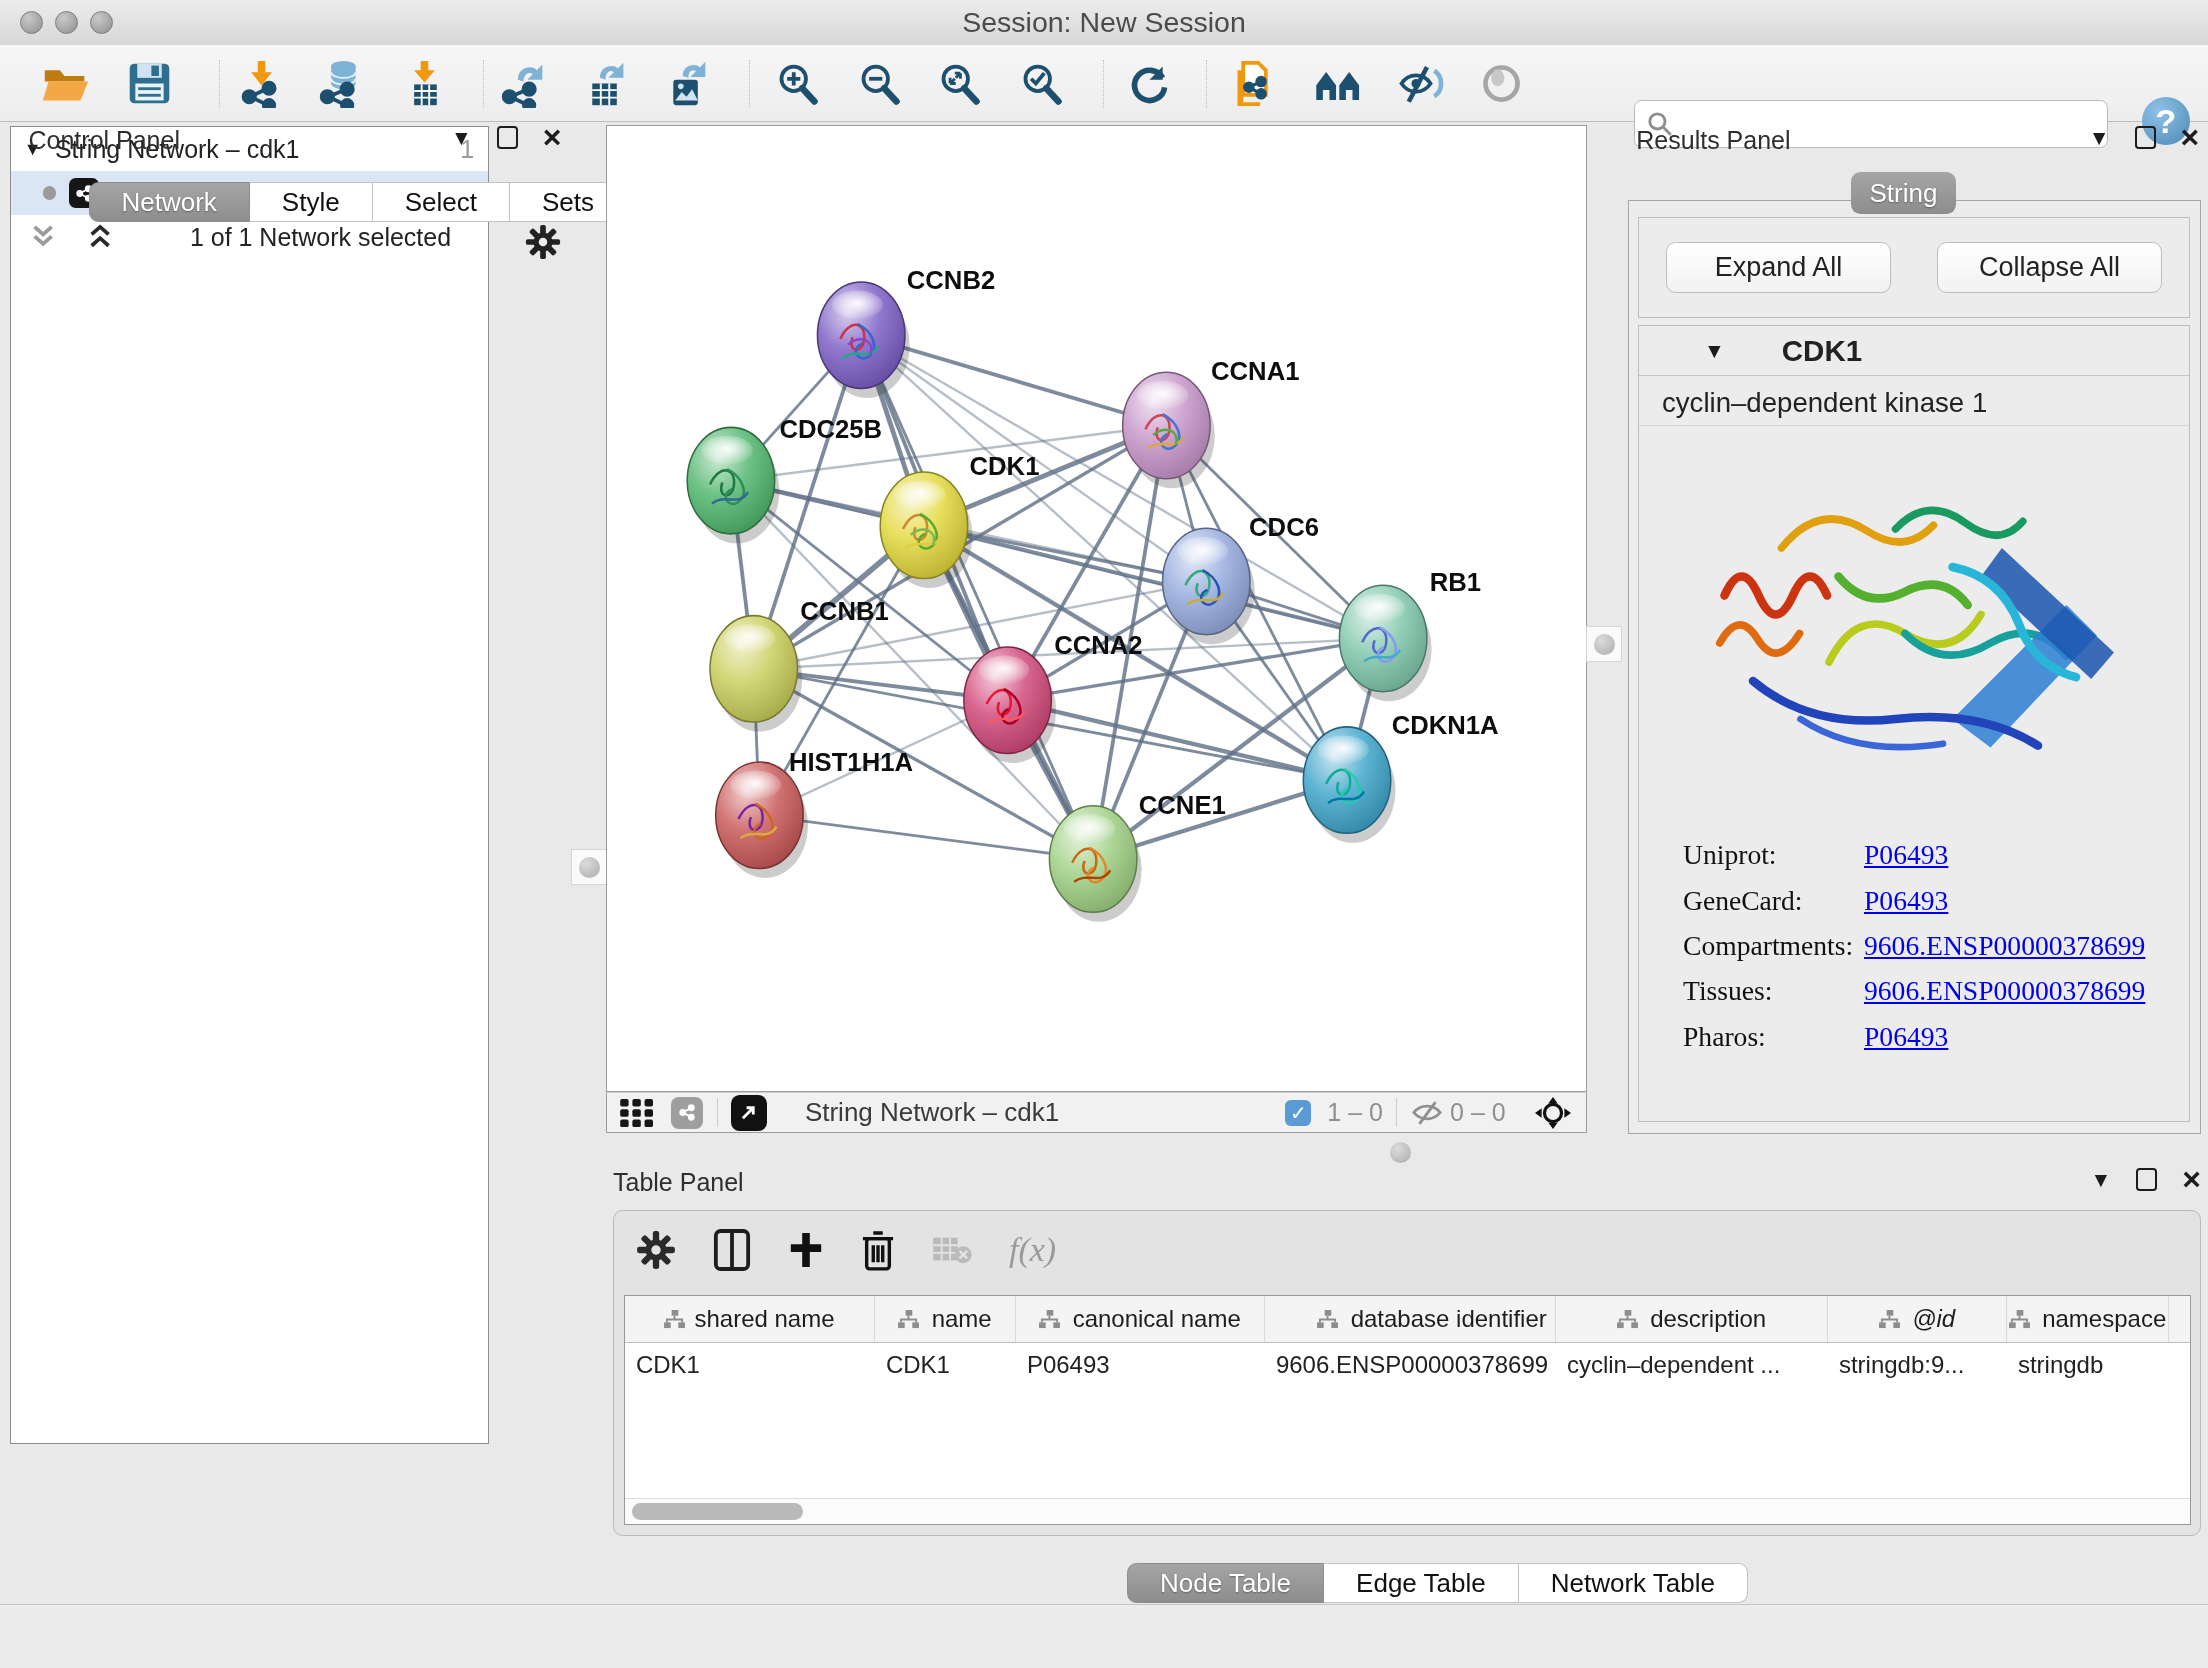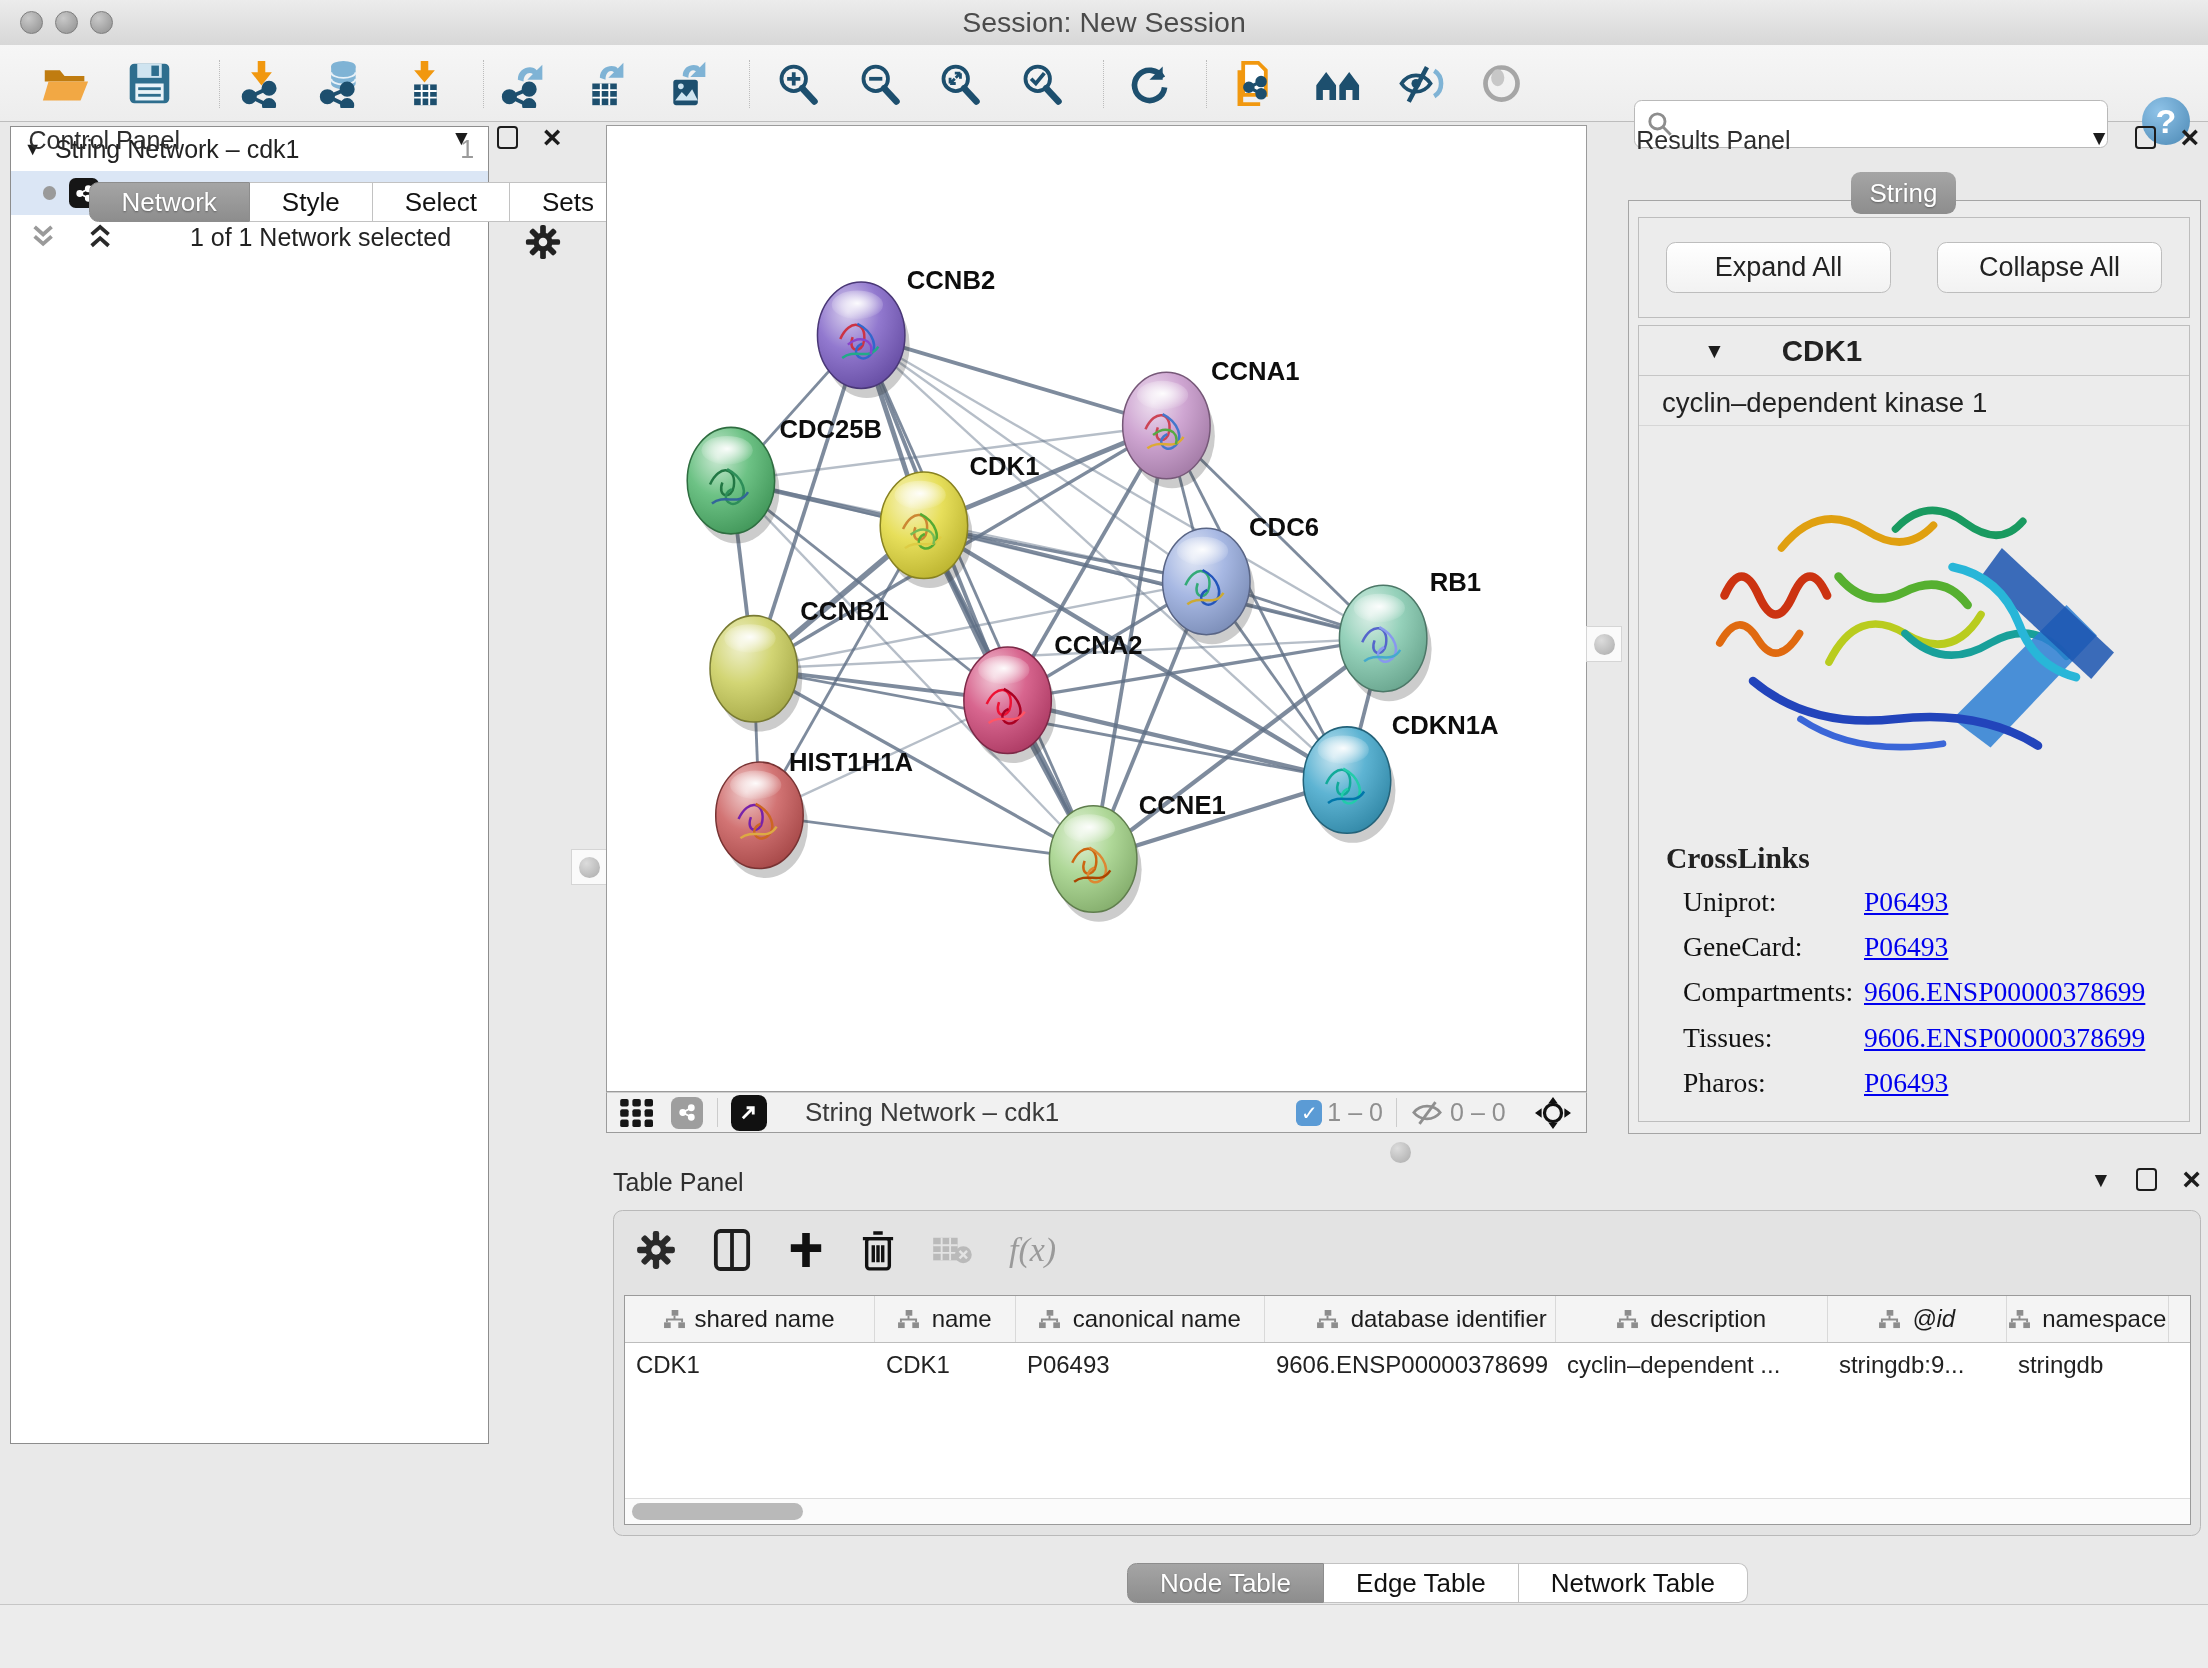--- a/index.html
+++ b/index.html
@@ -573,21 +573,21 @@
       </svg>
   </span>
   <span class="vsep"></span>
   <span class="blackarrow">
     <svg width="19" height="19" viewBox="0 0 20 20">
         <path d="M4 16 L14 6 M8 5 h7 v7" stroke="#fff" stroke-width="3" fill="none"></path>
       </svg>
   </span>
   <span style="margin-left:38px">String Network – cdk1</span>
   <span style="margin-left:auto" class="chk">✓</span>
-  <span class="counts" style="margin-left:5px">1 – 0</span>
+  <span class="counts" style="margin-left:16px">1 – 0</span>
   <span class="vsep"></span>
   <svg width="32" height="27" viewBox="0 0 34 28">
     <path d="M3 14 C10 5 24 5 31 14 C24 23 10 23 3 14 z" fill="none" stroke="#8f8f8f" stroke-width="3"></path>
     <path d="M26 3 L9 26" stroke="#8f8f8f" stroke-width="3"></path>
   </svg>
   <span class="counts" style="margin-left:7.6px">0 – 0</span>
   <svg width="40" height="36" viewBox="0 0 42 38" style="margin:0 13.3px 0 27px">
     <circle cx="21" cy="19" r="9" fill="none" stroke="#111" stroke-width="3.4"></circle>
     <path d="M21 2 l5 7 h-10 z M21 36 l5 -7 h-10 z M2 19 l7 -5 v10 z M40 19 l-7 -5 v10 z" fill="#111"></path>
   </svg>
@@ -632,21 +632,20 @@
       <path d="M240 100 q34 -36 74 -6 q36 26 60 -2" stroke="#199a60" stroke-width="8"></path>
       <path d="M250 210 q40 40 90 10 q46 -26 80 14" stroke="#18a09a" stroke-width="8"></path>
       <path d="M300 300 L420 180 L452 212 L340 330 z" fill="#2d7fd3" stroke="none" opacity=".85"></path>
       <path d="M352 120 L470 230 L446 258 L330 150 z" fill="#1b55b0" stroke="none" opacity=".85"></path>
       <path d="M300 140 q50 10 70 60 q16 44 60 56" stroke="#28b6d8" stroke-width="9"></path>
       <path d="M90 260 q60 50 150 40 q90 -10 150 28" stroke="#2244bb" stroke-width="9"></path>
       <path d="M140 300 q60 40 150 26" stroke="#3a66d8" stroke-width="7"></path>
     </g>
   </svg>
 
-  <div class="xl-title serif">CrossLinks</div>
   <div id="xl-rows">
       <div class="xlrow serif">
         <span class="lab">Uniprot:</span>
         <a href="#">P06493</a>
       </div>
       <div class="xlrow serif">
         <span class="lab">GeneCard:</span>
         <a href="#">P06493</a>
       </div>
       <div class="xlrow serif">

